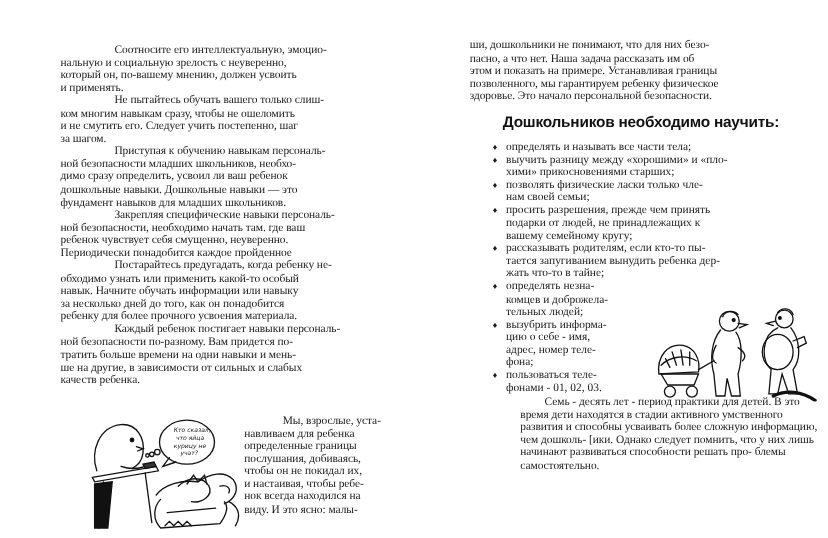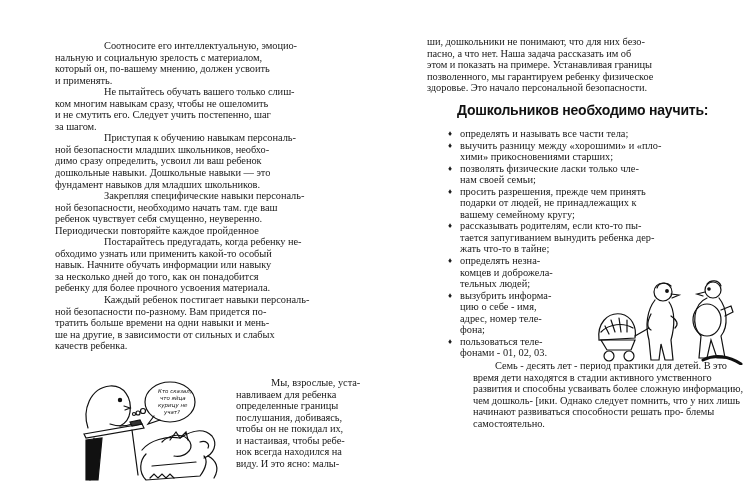--- a/index.html
+++ b/index.html
@@ -19,60 +19,60 @@
   .illus { position:absolute; }
   svg { display:block; }
 </style>
 </head>
 <body>
 
 <div class="page page-left">
   <div class="tx" style="left:55px; top:40px;">
     <div>
       <span class="line ind">Соотносите его интеллектуальную, эмоцио-</span>
-      <span class="line">нальную и социальную зрелость с материалом,</span>
+      <span class="line">нальную и социальную зрелость с неуверенно,</span>
       <span class="line">который он, по-вашему мнению, должен усвоить</span>
       <span class="line">и применять.</span>
     </div>
     <div>
       <span class="line ind">Не пытайтесь обучать вашего только слиш-</span>
       <span class="line">ком многим навыкам сразу, чтобы не ошеломить</span>
       <span class="line">и не смутить его. Следует учить постепенно, шаг</span>
       <span class="line">за шагом.</span>
     </div>
     <div>
       <span class="line ind">Приступая к обучению навыкам персональ-</span>
       <span class="line">ной безопасности младших школьников, необхо-</span>
       <span class="line">димо сразу определить, усвоил ли ваш ребенок</span>
       <span class="line">дошкольные навыки. Дошкольные навыки — это</span>
       <span class="line">фундамент навыков для младших школьников.</span>
     </div>
     <div>
       <span class="line ind">Закрепляя специфические навыки персональ-</span>
       <span class="line">ной безопасности, необходимо начать там. где ваш</span>
       <span class="line">ребенок чувствует себя смущенно, неуверенно.</span>
-      <span class="line">Периодически повторяйте каждое пройденное</span>
+      <span class="line">Периодически понадобится каждое пройденное</span>
     </div>
     <div>
       <span class="line ind">Постарайтесь предугадать, когда ребенку не-</span>
       <span class="line">обходимо узнать или применить какой-то особый</span>
       <span class="line">навык. Начните обучать информации или навыку</span>
       <span class="line">за несколько дней до того, как он понадобится</span>
       <span class="line">ребенку для более прочного усвоения материала.</span>
     </div>
     <div>
       <span class="line ind">Каждый ребенок постигает навыки персональ-</span>
       <span class="line">ной безопасности по-разному. Вам придется по-</span>
       <span class="line">тратить больше времени на одни навыки и мень-</span>
       <span class="line">ше на другие, в зависимости от сильных и слабых</span>
       <span class="line">качеств ребенка.</span>
     </div>
   </div>
 
-  <div class="tx" style="left:222px; top:377px;margin-left:14px;">
+  <div class="tx" style="left:222px; top:377px;">
     <span class="line" style="padding-left:35px;">Мы, взрослые, уста-</span>
     <span class="line">навливаем для ребенка</span>
     <span class="line">определенные границы</span>
     <span class="line">послушания, добиваясь,</span>
     <span class="line">чтобы он не покидал их,</span>
     <span class="line">и настаивая, чтобы ребе-</span>
     <span class="line">нок всегда находился на</span>
     <span class="line">виду. И это ясно: малы-</span>
   </div>
 

